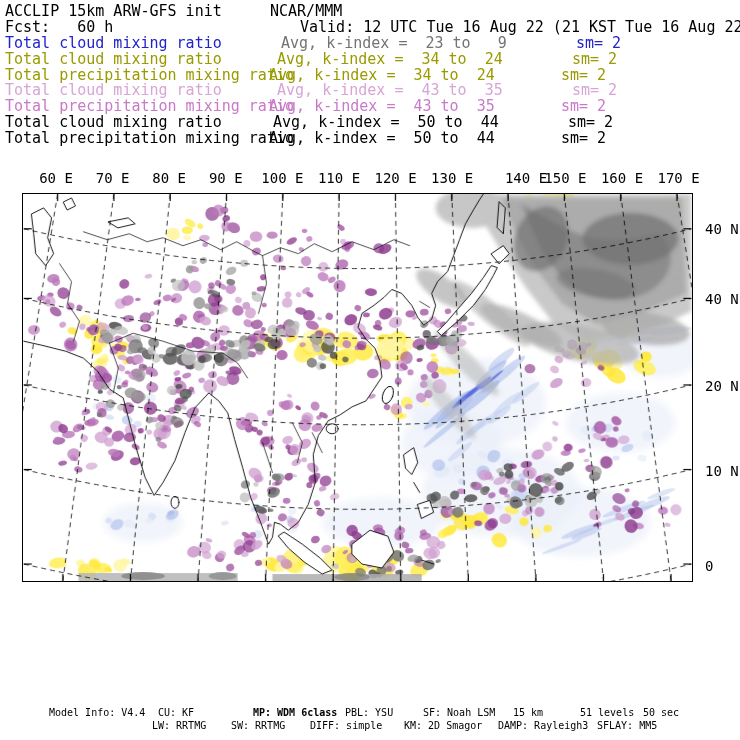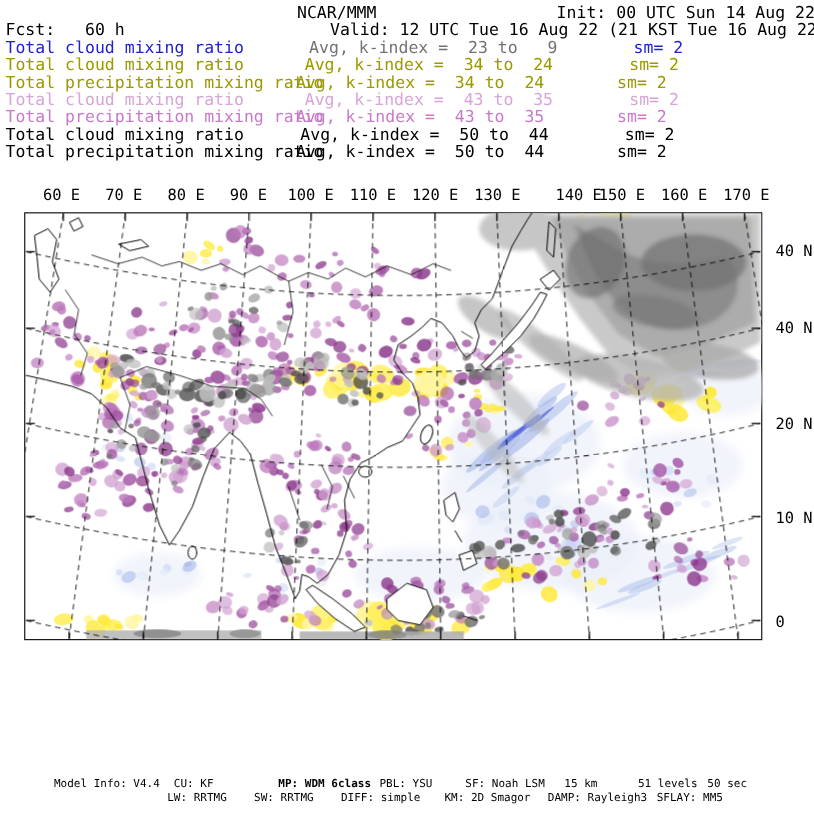--- a/index.html
+++ b/index.html
@@ -12,22 +12,22 @@
   .latlab{position:absolute;font-size:14px;color:#000;white-space:pre;}
   .map{position:absolute;left:22px;top:193px;width:671px;height:389px;box-sizing:border-box;
        border:1px solid #000;background:#fff;}
   svg{display:block;}
 </style>
 </head>
 <body>
 
 <div class="page">
 
+  <div class="txt" style="left:5px;top:4px;">ACCLIP 15km ARW-GFS init</div>
   <div class="txt" style="left:270px;top:4px;">NCAR/MMM</div>
-  <div class="txt" style="left:506px;top:4px;">Init: 00 UTC Sun 14 Aug 22</div>
   <div class="txt" style="left:5px;top:20px;">Fcst:   60 h</div>
   <div class="txt" style="left:300px;top:20px;">Valid: 12 UTC Tue 16 Aug 22 (21 KST Tue 16 Aug 22)</div>
 
   <div id="legend">
       <div class="lrow">
         <span style="left: 5px; top: 36px; color: rgb(34, 34, 204);">Total cloud mixing ratio</span>
         <span style="left: 281px; top: 36px; color: #737373;">Avg, k-index =  23 to   9</span>
         <span style="left: 576px; top: 36px; color: rgb(34, 34, 204);">sm= 2</span>
       </div>
       <div class="lrow">

